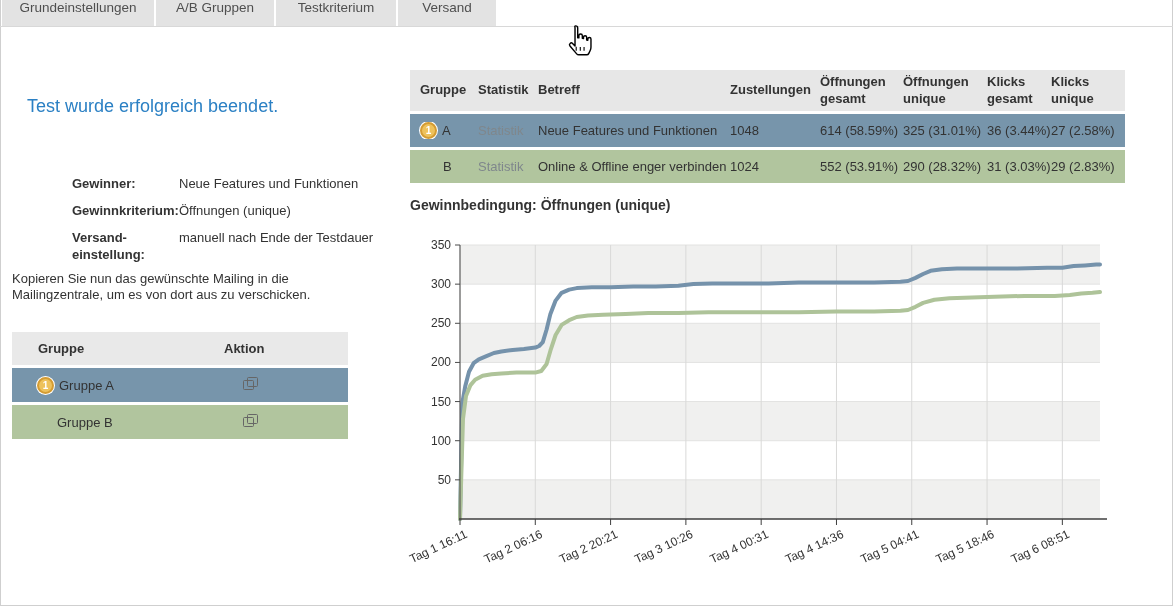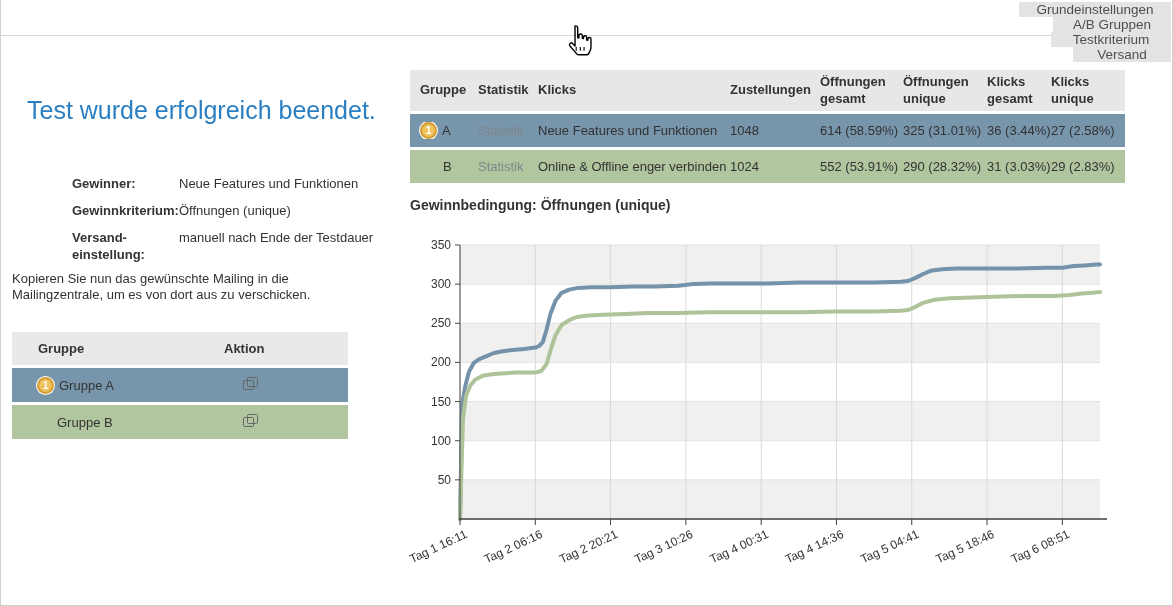--- a/index.html
+++ b/index.html
@@ -1,27 +1,27 @@
 <!DOCTYPE html>
 <html><head>
 <meta charset="utf-8">
 <style>
   html,body{margin:0;padding:0;background:#fff;}
   body{font-family:"Liberation Sans","DejaVu Sans",sans-serif;color:#333;}
   .page{position:relative;width:1173px;height:606px;background:#fff;overflow:hidden;
         box-shadow:inset 1px 0 0 #cfcfcf, inset -1px 0 0 #cfcfcf, inset 0 -1px 0 #cfcfcf;}
   
   .tabbar{position:absolute;left:0;top:0;width:1173px;display:flex;align-items:flex-end;
-          border-bottom:1px solid #d8d8d8;padding:2px 0 0 2px;box-sizing:border-box;height:36px;flex-direction:column;}
+          border-bottom:1px solid #d8d8d8;padding:2px 0 0 2px;box-sizing:border-box;height:27px;}
   .tab{height:38px;display:flex;align-items:center;justify-content:center;
        background:#e3e3e3;color:#4f4f4f;font-size:13.5px;margin-right:2px;cursor:pointer;box-sizing:border-box;}
   .tab.active{background:#fff;color:#8f8f8f;border:1px solid #dcdcdc;border-bottom:1px solid #fff;margin-bottom:-1px;height:40px;}
   .t0{width:152px}.t1{width:118px}.t2{width:120px}.t3{width:98px}.t4{width:112px}
   
-  .headline{position:absolute;left:27px;top:96px;font-size:25px;color:#2b80c4;font-weight:400;}
+  .headline{position:absolute;left:27px;top:96px;font-size:18px;color:#2b80c4;font-weight:400;}
   .info{position:absolute;left:31px;top:176px;width:330px;font-size:13px;margin-left:41px;}
   .info-row{display:flex;margin-bottom:10px;}
   .info-label{width:107px;font-weight:bold;flex:none;line-height:1.3;}
   .info-value{line-height:1.3;}
   .note{position:absolute;left:12px;top:271px;width:336px;font-size:13px;line-height:1.25;}
   
   .groups{position:absolute;left:12px;top:332px;width:336px;font-size:13px;}
   .g-head{display:grid;grid-template-columns:210px 126px;background:#e9e9e9;height:33px;align-items:center;font-weight:bold;}
   .g-head .c1{padding-left:26px;} .g-head .c2{padding-left:2px;}
   .g-row{display:grid;grid-template-columns:210px 126px;height:34px;align-items:center;margin-top:3px;}
@@ -124,21 +124,21 @@
             </svg>
         </span>
       </div>
     </div>
   </div>
 
   <div class="results">
     <div class="r-grid r-head">
       <div class="hc0">Gruppe</div>
       <div>Statistik</div>
-      <div>Klicks</div>
+      <div>Betreff</div>
       <div>Zustellungen</div>
       <div>Öffnungen gesamt</div>
       <div>Öffnungen unique</div>
       <div>Klicks gesamt</div>
       <div>Klicks unique</div>
     </div>
     <div class="r-grid r-row blue">
       <div class="rc0">
         <span class="medal">1</span>
         <span>A</span>

